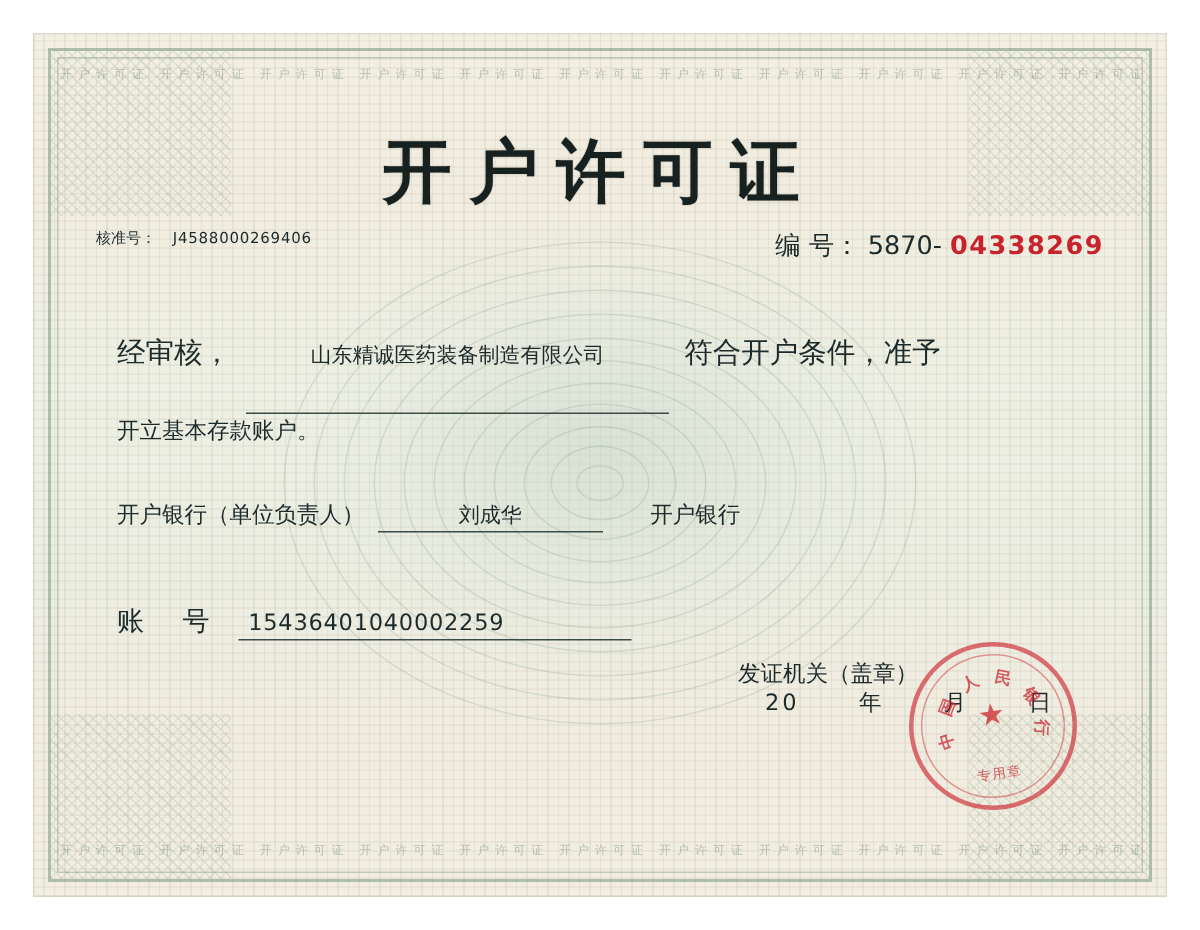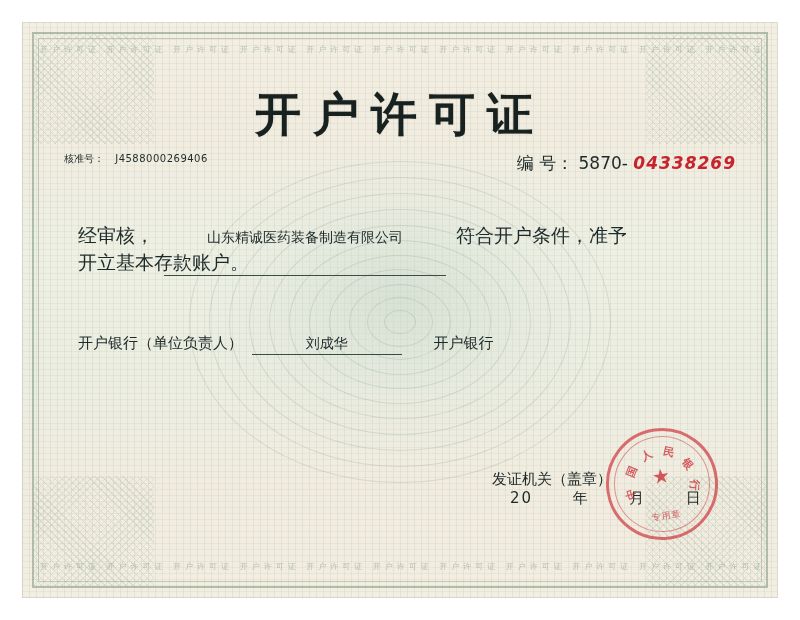--- a/index.html
+++ b/index.html
@@ -125,21 +125,20 @@
     position: absolute;
     top: 130px;
     right: 42px;
     font-size: 17px;
     white-space: nowrap;
   }
   .row-number .num-red {
     color: #c8232c;
     font-weight: bold;
     letter-spacing: 1px;
-    font-style: italic;
   }
 
   .para1 {
     position: absolute;
     top: 190px;
     left: 56px;
     right: 46px;
     font-size: 19px;
     line-height: 46px;
   }
@@ -148,23 +147,23 @@
     min-width: 270px;
     text-align: center;
     font-size: 14px;
     border-bottom: 1px solid #3a4a44;
     padding: 0 6px 15px 6px;
     margin: 0 4px;
     vertical-align: baseline;
   }
   .para2 {
     position: absolute;
-    top: 228px;
+    top: 256px;
     left: 56px;
-    font-size: 19px;
+    font-size: 15px;
   }
 
   .row-legal {
     position: absolute;
     top: 312px;
     left: 56px;
     right: 46px;
     font-size: 15px;
   }
   .legal-label { display: inline-block; }
@@ -208,21 +207,21 @@
     padding: 0 6px 2px 6px;
     margin-left: 4px;
   }
 
   .issuer {
     position: absolute;
     top: 418px;
     left: 470px;
     font-size: 15px;
   }
-  .issuer .line1 { white-space: nowrap; margin-top: 30px; }
+  .issuer .line1 { white-space: nowrap; }
   .issuer .line2 {
     margin-top: 0;
     margin-left: 18px;
     letter-spacing: 2px;
   }
   .issuer .line2 .blank {
     display: inline-block;
     width: 26px;
   }
 
@@ -325,20 +324,24 @@
     </div>
 
     <div class="para2">开立基本存款账户。</div>
 
     <div class="row-legal">
       <span class="legal-label">开户银行（单位负责人）</span>
       <span class="legal-value">刘成华</span>
       <span class="bank-label">开户银行</span>
     </div>
 
+    <div class="row-account">
+      <span class="account-label">账 号</span>
+      <span class="account-value">15436401040002259</span>
+    </div>
 
     <div class="issuer">
       <div class="line1">发证机关（盖章）</div>
       <div class="line2">
         <span>20</span>
         <span class="blank"></span>
         <span>年</span>
         <span class="blank"></span>
         <span>月</span>
         <span class="blank"></span>

